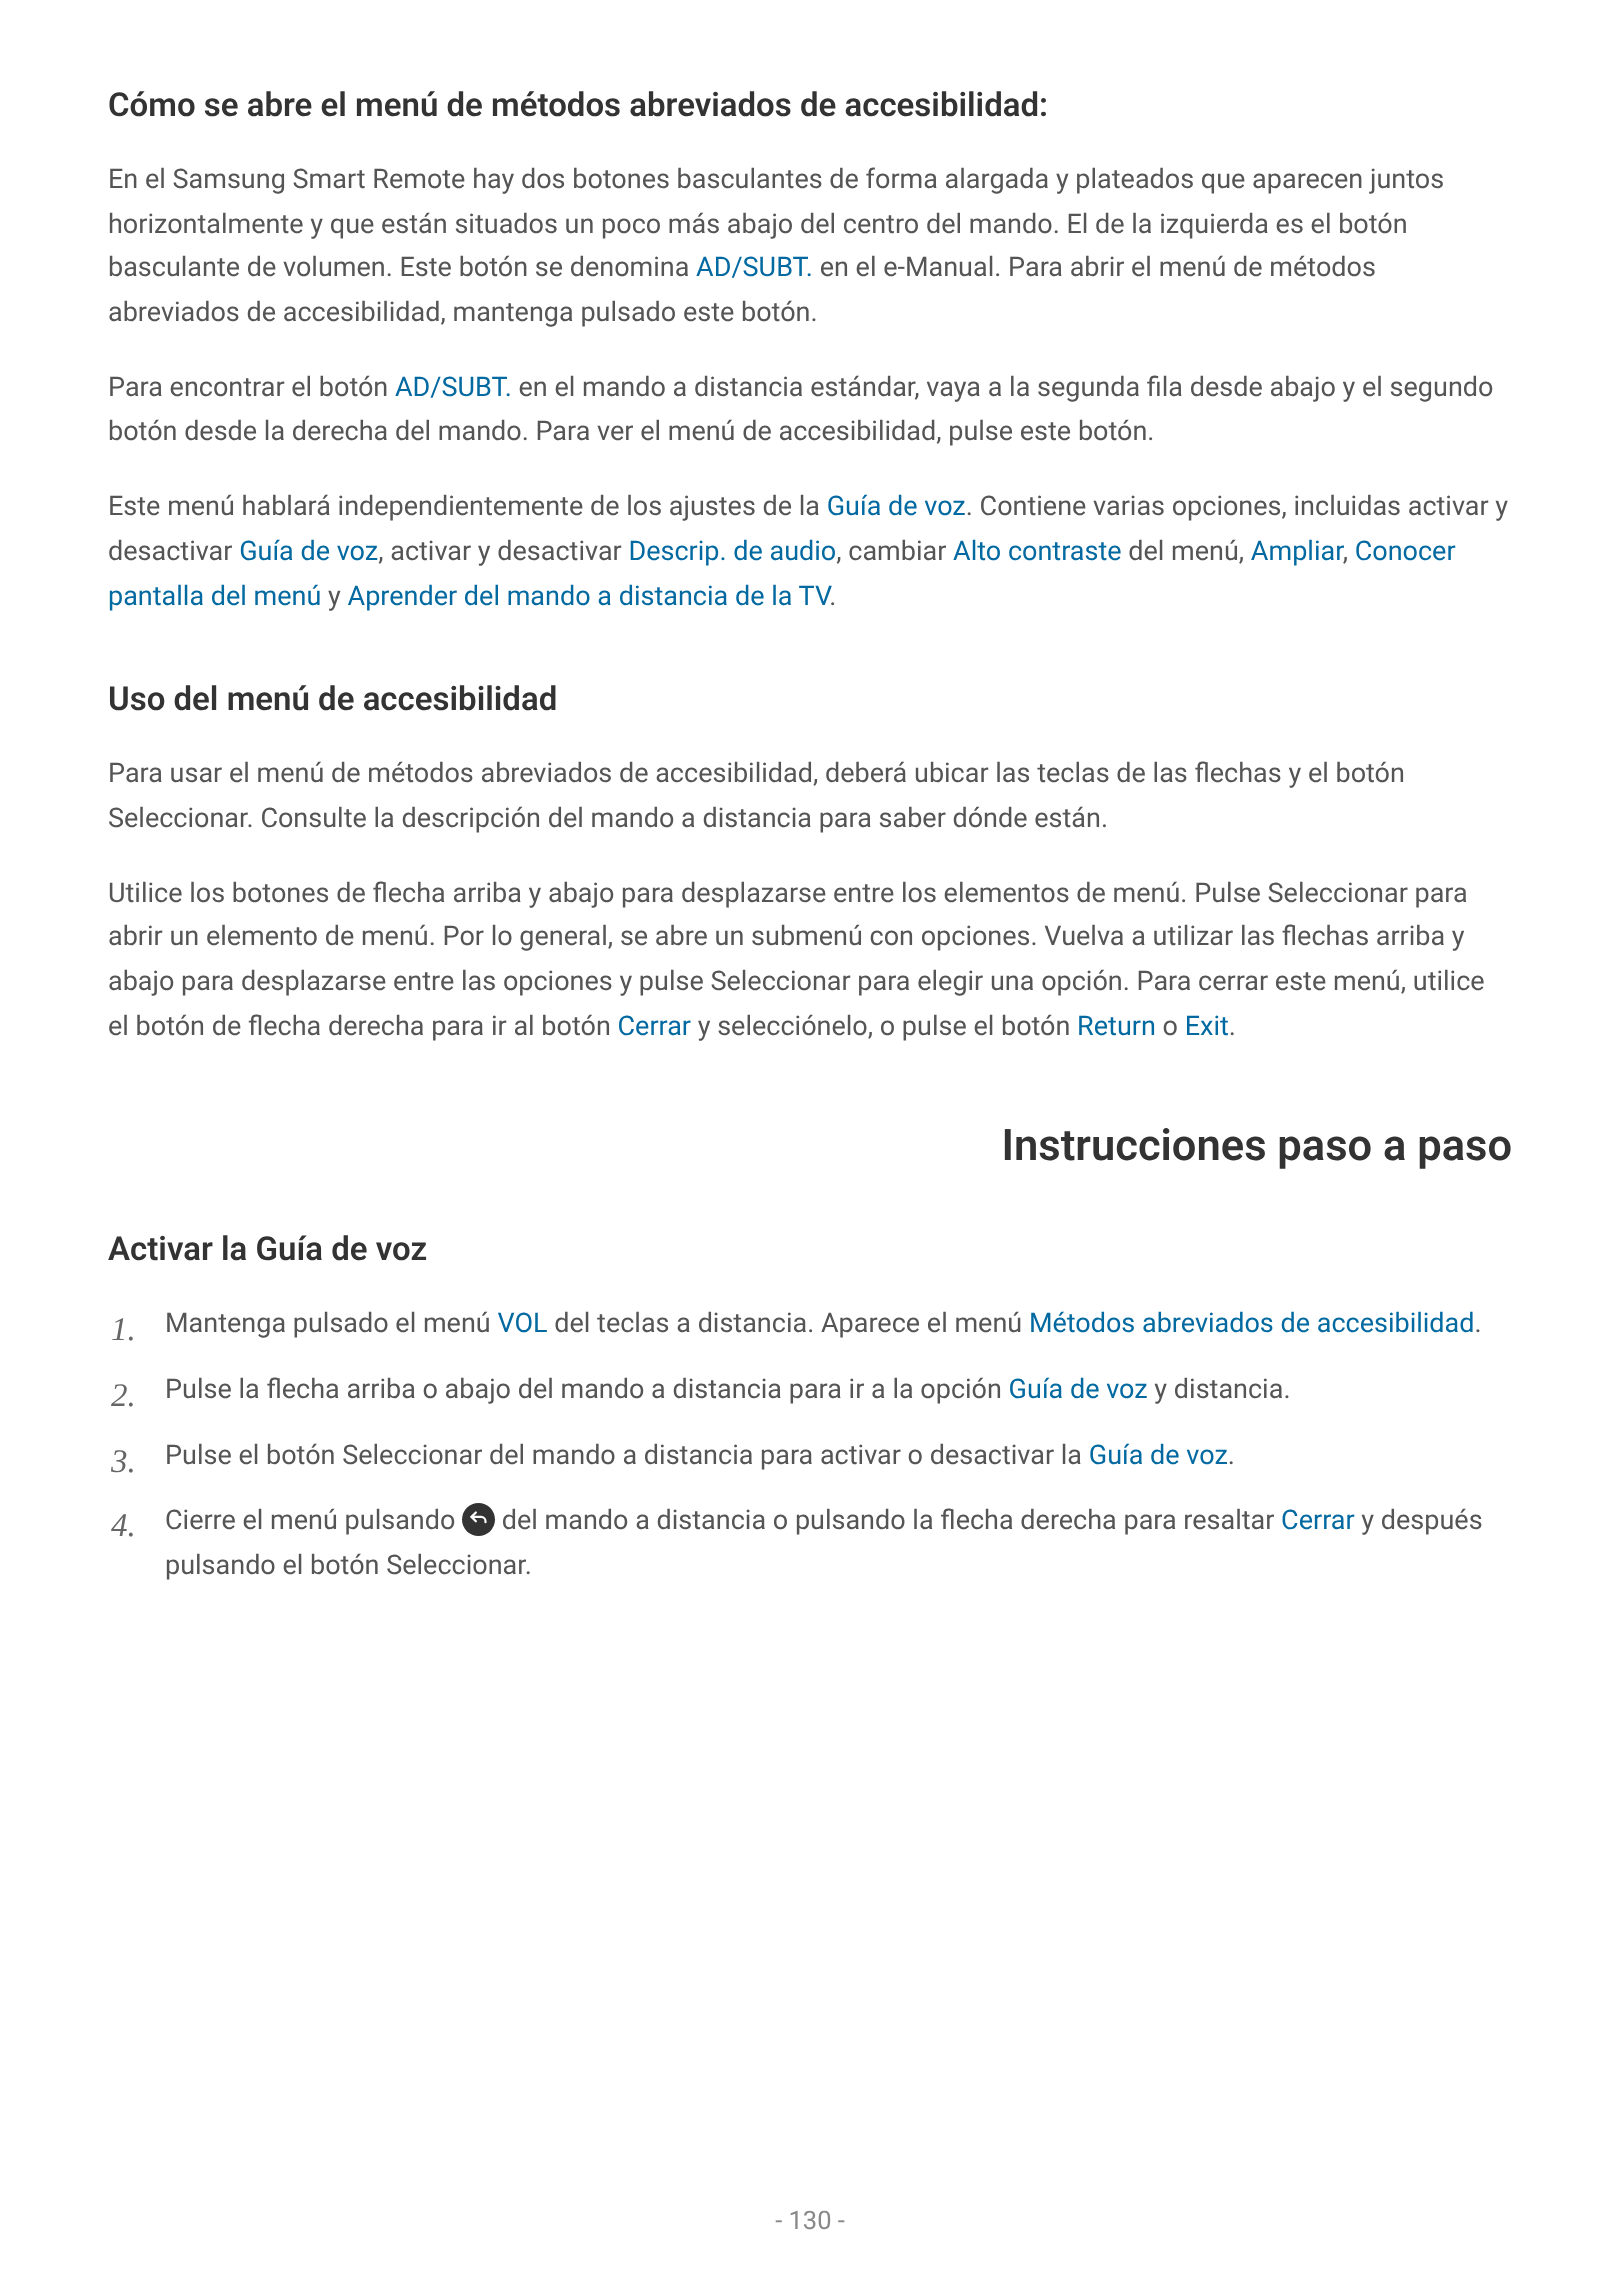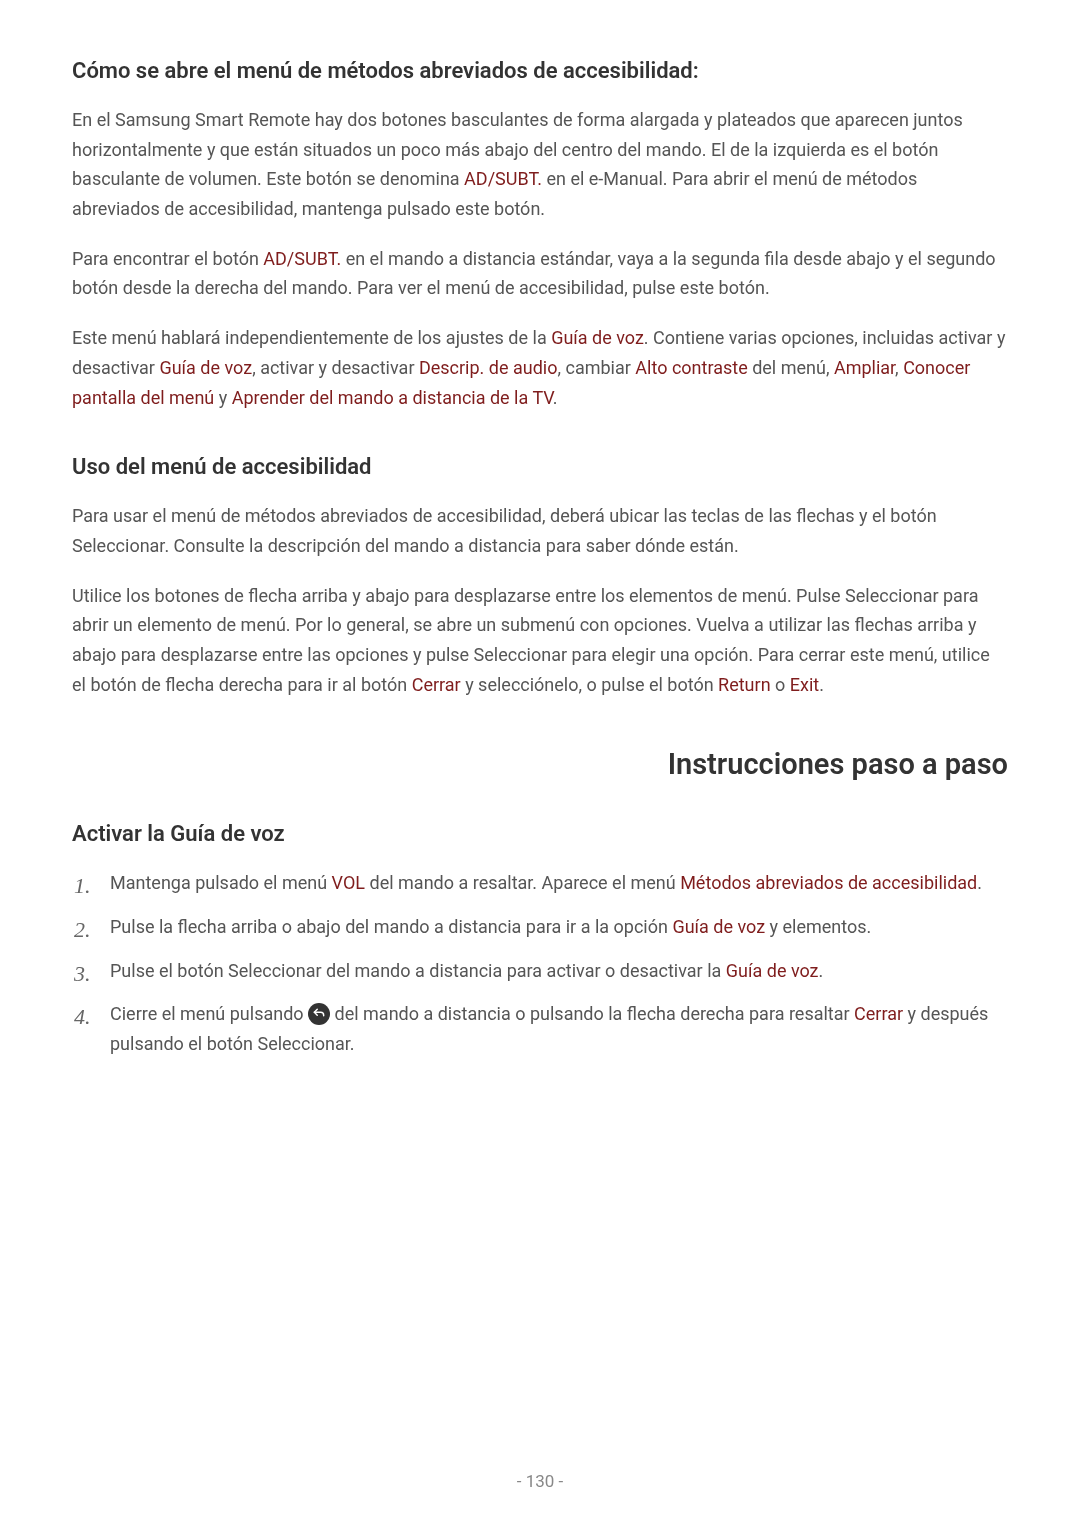--- a/index.html
+++ b/index.html
@@ -25,21 +25,21 @@
     margin-top: 48px;
     margin-bottom: 40px;
     text-align: right;
   }
   p.body-text {
     font-size: 18px;
     line-height: 1.65;
     color: #555555;
     margin-bottom: 20px;
   }
-  .term { color: #7f1d1d; }
+  .term { color: #0369a1; }
   .section-block { margin-bottom: 42px; }
   ol.steps {
     list-style: none;
     counter-reset: step;
     padding-left: 28px;
   }
   ol.steps li {
     counter-increment: step;
     font-size: 18px;
     line-height: 1.65;
@@ -110,24 +110,24 @@
   </p>
 </div>
 
 <h2 class="major-heading">Instrucciones paso a paso</h2>
 
 <div class="section-block">
   <h3 class="section-heading">Activar la Guía de voz</h3>
 
   <ol class="steps">
     <li>
-      <span>Mantenga pulsado el menú </span><span class="term">VOL</span><span> del mando a resaltar. Aparece el menú </span><span class="term">Métodos abreviados de accesibilidad</span><span>.</span>
+      <span>Mantenga pulsado el menú </span><span class="term">VOL</span><span> del teclas a distancia. Aparece el menú </span><span class="term">Métodos abreviados de accesibilidad</span><span>.</span>
     </li>
     <li>
-      <span>Pulse la flecha arriba o abajo del mando a distancia para ir a la opción </span><span class="term">Guía de voz</span><span> y elementos.</span>
+      <span>Pulse la flecha arriba o abajo del mando a distancia para ir a la opción </span><span class="term">Guía de voz</span><span> y distancia.</span>
     </li>
     <li>
       <span>Pulse el botón Seleccionar del mando a distancia para activar o desactivar la </span><span class="term">Guía de voz</span><span>.</span>
     </li>
     <li>
       <span>Cierre el menú pulsando </span><span class="return-icon">
           <svg viewBox="0 0 24 24" fill="none" stroke="#ffffff" stroke-width="2.5" stroke-linecap="round" stroke-linejoin="round">
             <path d="M9 14 4 9l5-5"></path>
             <path d="M4 9h11a5 5 0 0 1 5 5v1"></path>
           </svg>

